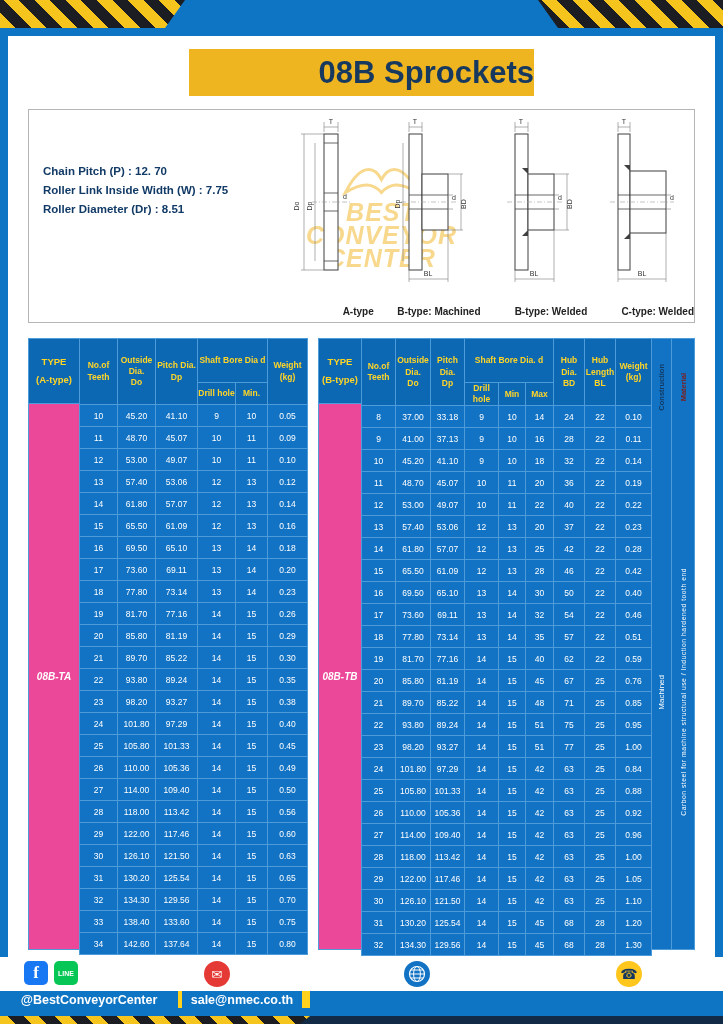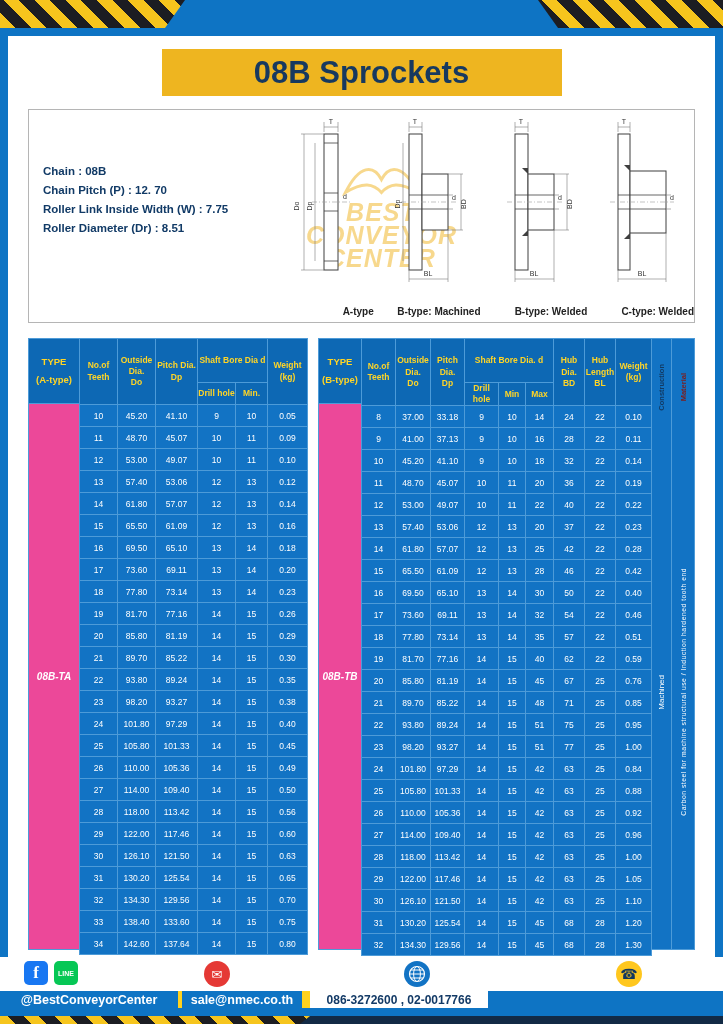--- a/index.html
+++ b/index.html
@@ -7,22 +7,22 @@
          font-family:"Liberation Sans",sans-serif;}
   
   .hazard{background:repeating-linear-gradient(45deg,#f6c51d 0 11px,#1c1d22 11px 22px);}
   .top-band{position:absolute;top:0;left:0;right:0;height:28px;}
   .hz-left{position:absolute;left:0;top:0;width:185px;height:28px;
            clip-path:polygon(0 0,100% 0,calc(100% - 20px) 100%,0 100%);}
   .hz-right{position:absolute;right:0;top:0;width:185px;height:28px;
            clip-path:polygon(0 0,100% 0,100% 100%,20px 100%);}
   
   .page{position:absolute;top:36px;left:8px;right:8px;height:921px;background:#ffffff;}
-  .banner{width:400px;height:47px;margin:13px auto 0;background:#eeb520;display:flex;
-          align-items:center;justify-content:center;font-size:31px;font-weight:bold;color:#17395f;}
+  .banner{width:345px;height:47px;margin:13px auto 0;background:#eeb520;display:flex;
+          align-items:center;justify-content:flex-end;font-size:31px;font-weight:bold;color:#17395f;}
   
   .panel{position:relative;margin:13px 20px 0;height:212px;border:1px solid #b5b5b5;
          display:flex;overflow:hidden;background:#fff;}
   .specs{width:238px;padding:52px 0 0 14px;box-sizing:border-box;position:relative;z-index:2;}
   .spec-line{font-size:11.5px;font-weight:bold;color:#113a66;line-height:19px;white-space:nowrap;}
   .figures{flex:1;display:flex;position:relative;z-index:1;}
   .figures figure{flex:1;margin:0;display:flex;flex-direction:column;align-items:flex-end;padding-top:6px;}
   .figures figcaption{margin-top:auto;padding-bottom:5px;font-size:10px;font-weight:600;color:#222;}
   .watermark{position:absolute;left:53%;top:50%;transform:translate(-50%,-50%);
              text-align:center;opacity:.5;z-index:0;pointer-events:none;}
@@ -98,21 +98,20 @@
       <div class="watermark">
         <svg width="84" height="34" viewBox="0 0 84 34">
           <path d="M6,30 C20,2 34,2 42,17 C50,2 64,2 78,30 C60,19 50,21 42,30 C34,21 24,19 6,30 Z" fill="none" stroke="#f0b31e" stroke-width="3"></path>
         </svg>
         <div class="wm-line">BEST</div>
         <div class="wm-line">CONVEYOR</div>
         <div class="wm-line">CENTER</div>
       </div>
 
       <div class="specs">
-        <div class="spec-line">Chain : 08B</div>
         <div class="spec-line">Chain Pitch (P) : 12. 70</div>
         <div class="spec-line">Roller Link Inside Width (W) : 7.75</div>
         <div class="spec-line">Roller Diameter (Dr) : 8.51</div>
       </div>
 
       <div class="figures">
 
         <figure>
           <svg width="86" height="172" viewBox="0 0 86 172">
             <line class="dl" x1="36" y1="11" x2="50" y2="11"></line>
@@ -825,20 +824,19 @@
       <span>☎</span>
     </div>
   </div>
 
   <div class="bar">
     <div class="seg s1">@BestConveyorCenter</div>
     <div class="sep"></div>
     <div class="seg s2">sale@nmec.co.th</div>
     <div class="sep"></div>
     <div class="sep"></div>
-    <div class="seg s4">086-3272600 , 02-0017766</div>
   </div>
 
   <div class="bottom-band">
     <div class="hazard hz-bottom"></div>
   </div>
 
 </div>
 
 </body></html>

